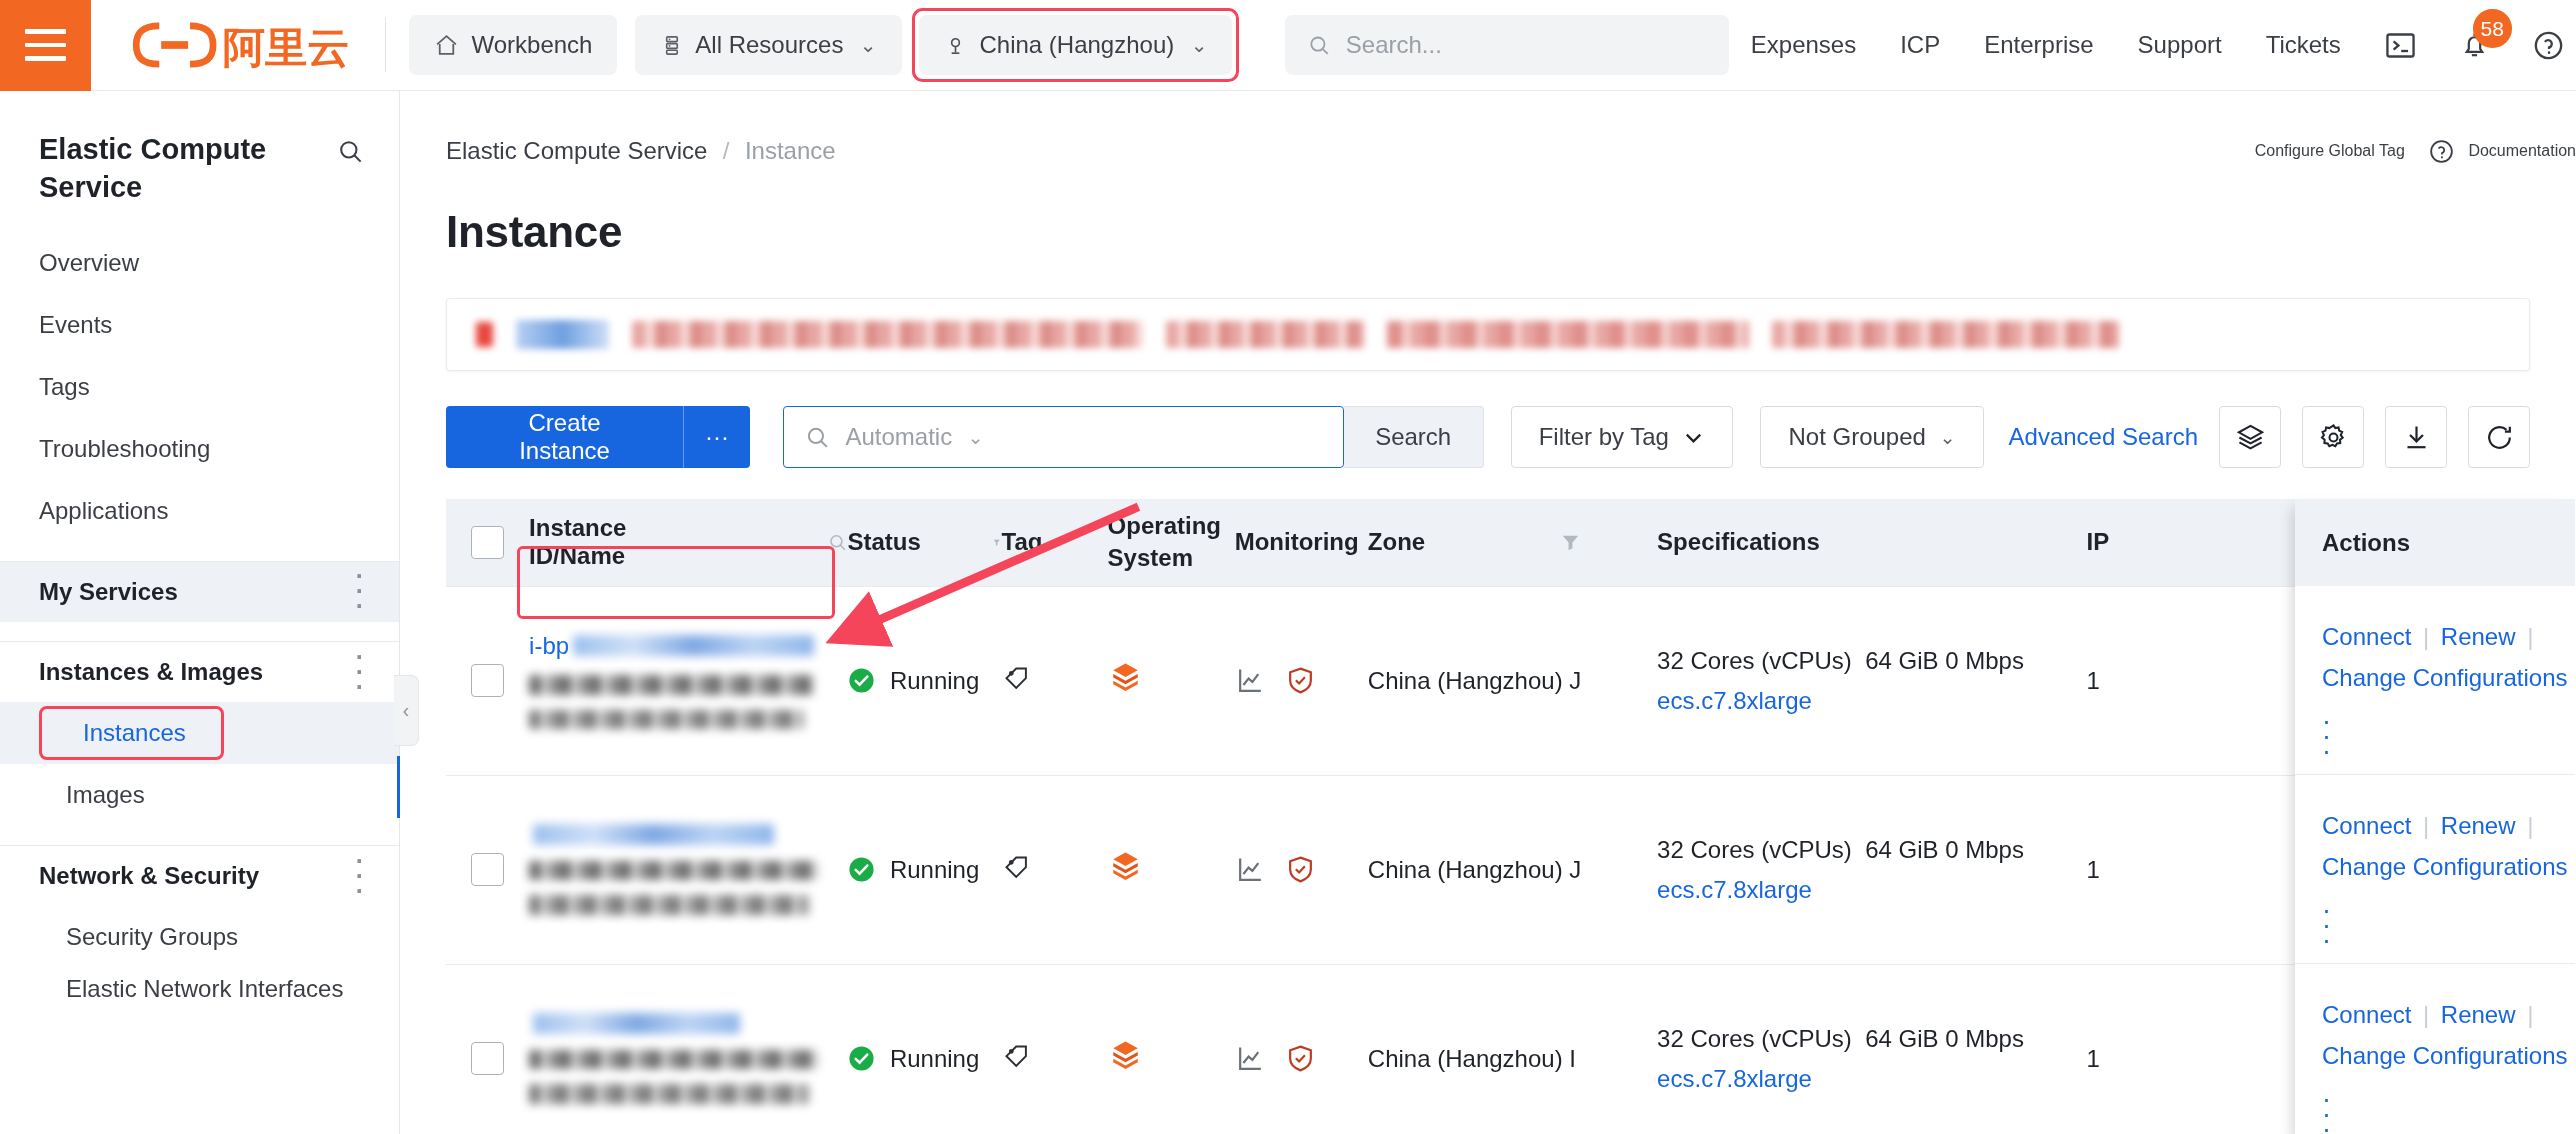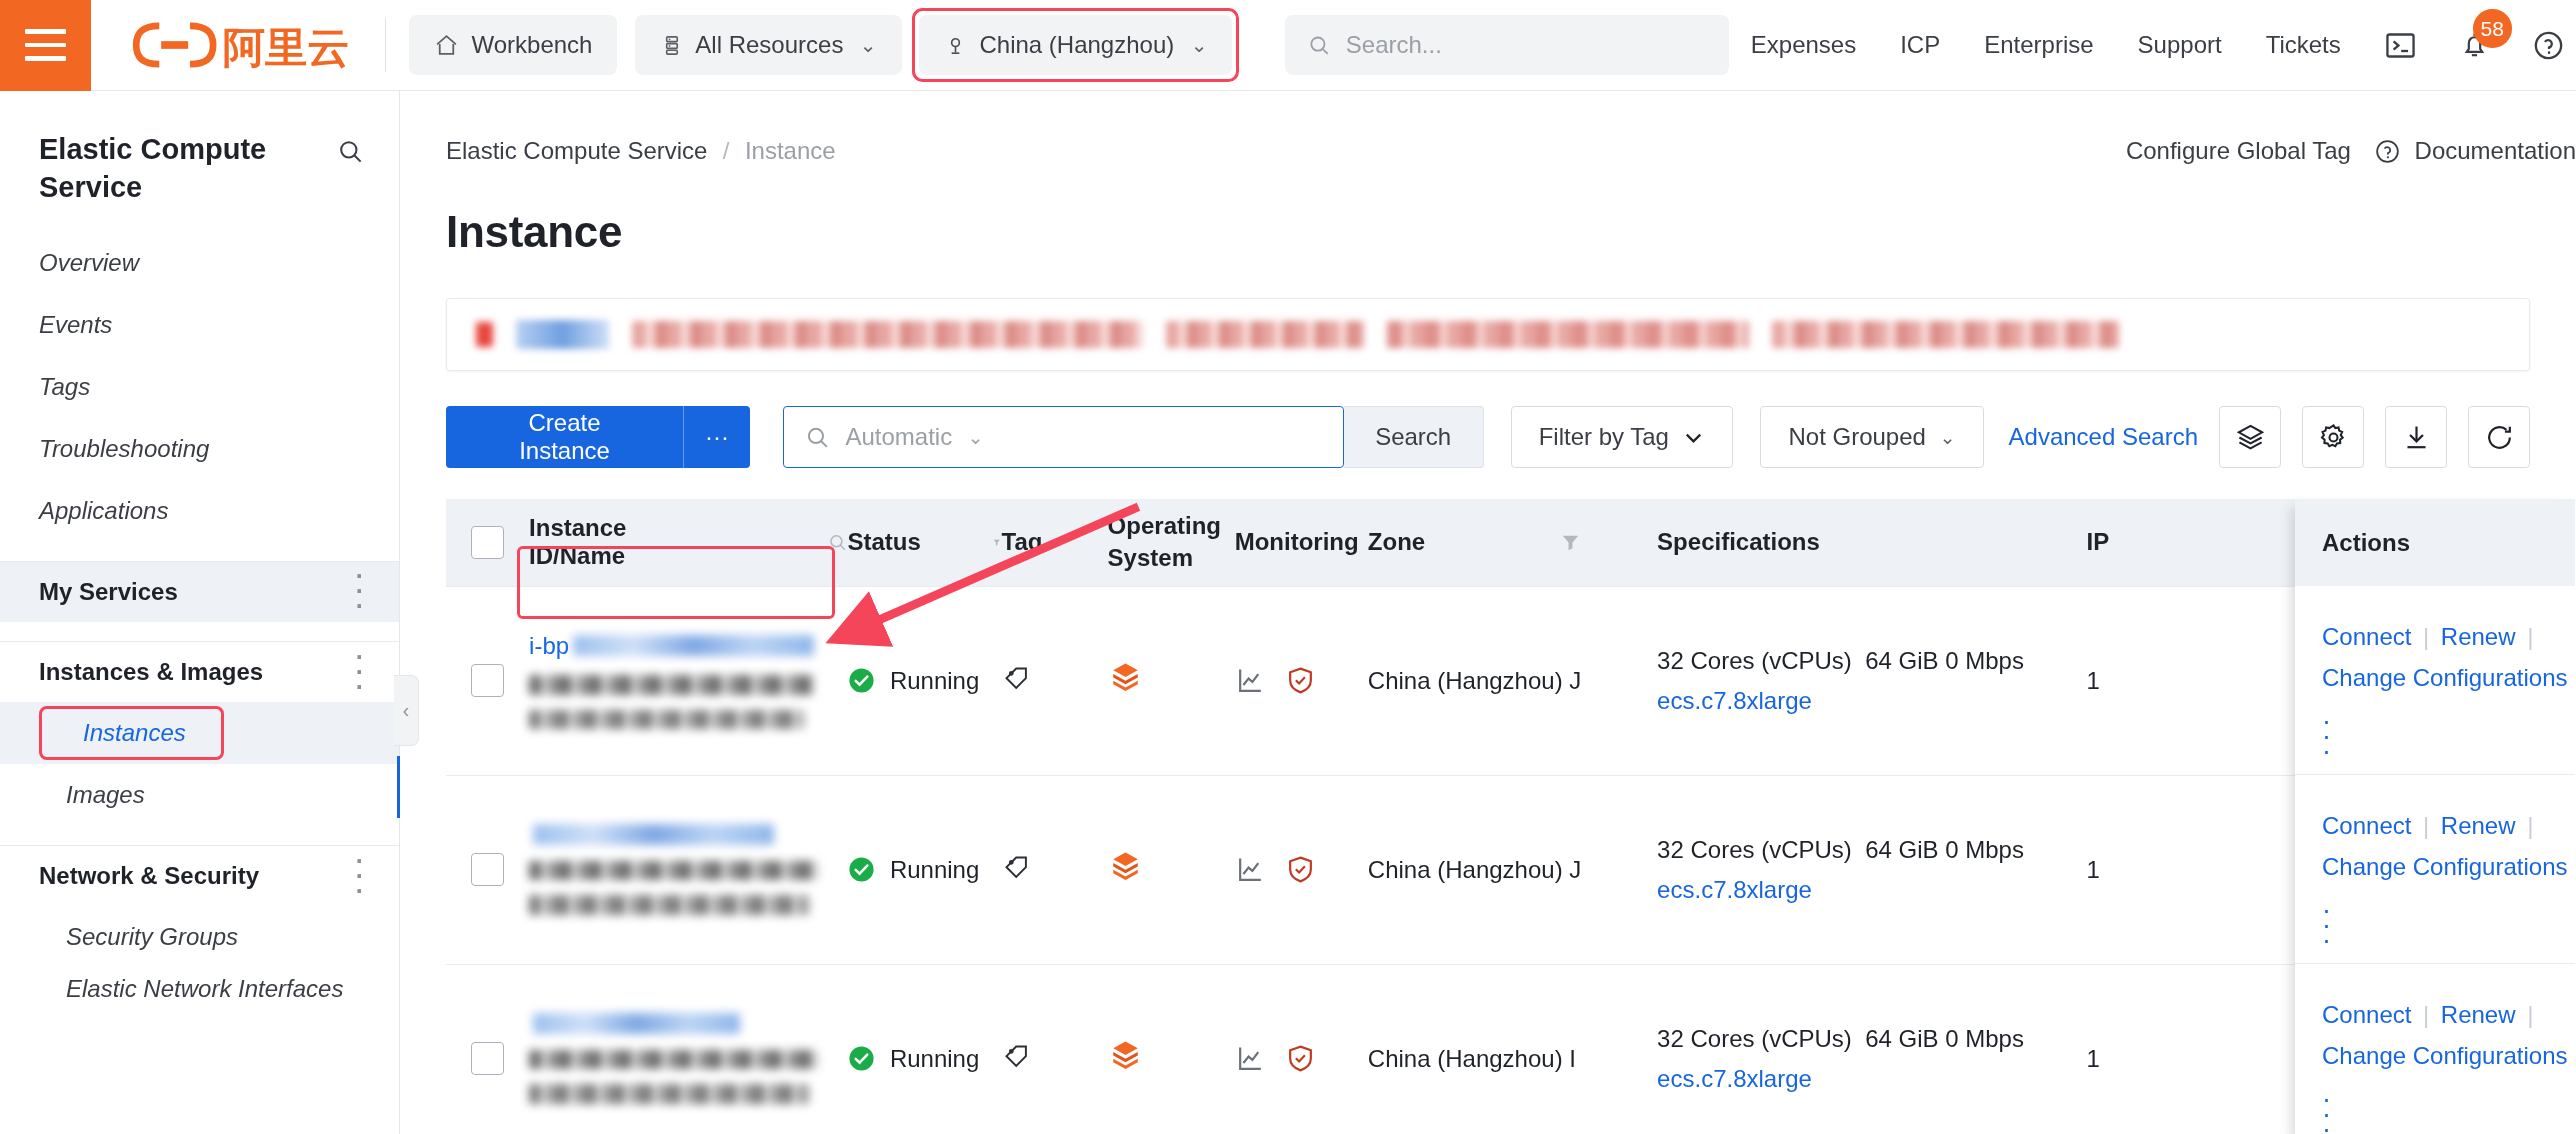--- a/index.html
+++ b/index.html
@@ -68,21 +68,21 @@
   .svc-title {
     display:flex; align-items:flex-start; justify-content:space-between;
     padding: 39px 35px 0 39px;
   }
   .svc-title h1 { font-size: 29px; font-weight:bold; color:#1f2329; line-height:1.32; max-width:260px;}
   .svc-search { padding-top: 7.7px; cursor:pointer; }
 
   .nav-list { padding-top: 25px; }
   .nav-item {
     height: 62px; display:flex; align-items:center;
-    padding-left: 39px; font-size: 24px; color:#3b3f45; cursor:pointer;font-style:italic;
+    padding-left: 39px; font-size: 24px; color:#3b3f45; cursor:pointer;
   }
   .nav-item.sub { padding-left: 66px; }
   .nav-item.active { background:#eef1f6; color:#1766e0; font-weight:normal; }
   .nav-item.active .nav-label { color:#1766e0;margin-left:17px; }
   .nav-sep { height:1px; background:#e9ecef; margin: 19.3px 0 0 0; }
 
   .group-head {
     height: 60px; display:flex; align-items:center; justify-content:space-between;
     padding: 0 35px 0 39px; font-size: 24px; font-weight:bold; color:#1f2329;
   }
@@ -110,21 +110,21 @@
   .main {
     position:absolute; top: 91px; left: 400px; width: 2176px; height: 1044px;
     background:#fff; overflow:hidden;
   }
   .crumb { display:flex; align-items:center; padding: 46px 0 0 46px; font-size: 24px; }
   .crumb a { color:#3b3f45; text-decoration:none; cursor:pointer;}
   .crumb .sl { color:#b5bac1; margin: 0 15.4px; }
   .crumb .cur { color:#9aa0a6; }
   .crumb-right {
     margin-left:auto; display:flex; align-items:center; gap: 13.5px; padding-right: 0px;
-    font-size: 24px; color:#3b3f45;
+    font-size: 16px; color:#3b3f45;
   }
   .crumb-right .lnk { cursor:pointer; white-space:nowrap;}
 
   .page-title { font-size: 44px; font-weight: bold; color:#1f2329; padding: 42px 0 0 46px; letter-spacing:-0.3px;}
 
   .notice {
     margin: 41px 46px 0 46px; height: 73px; background:#fff;
     border:1px solid #e8eaed; border-radius: 3.9px; box-shadow: 0 1px 2.9px rgba(0,0,0,.05);
     display:flex; align-items:center; padding-left: 29px; gap: 23px; overflow:hidden;
   }

